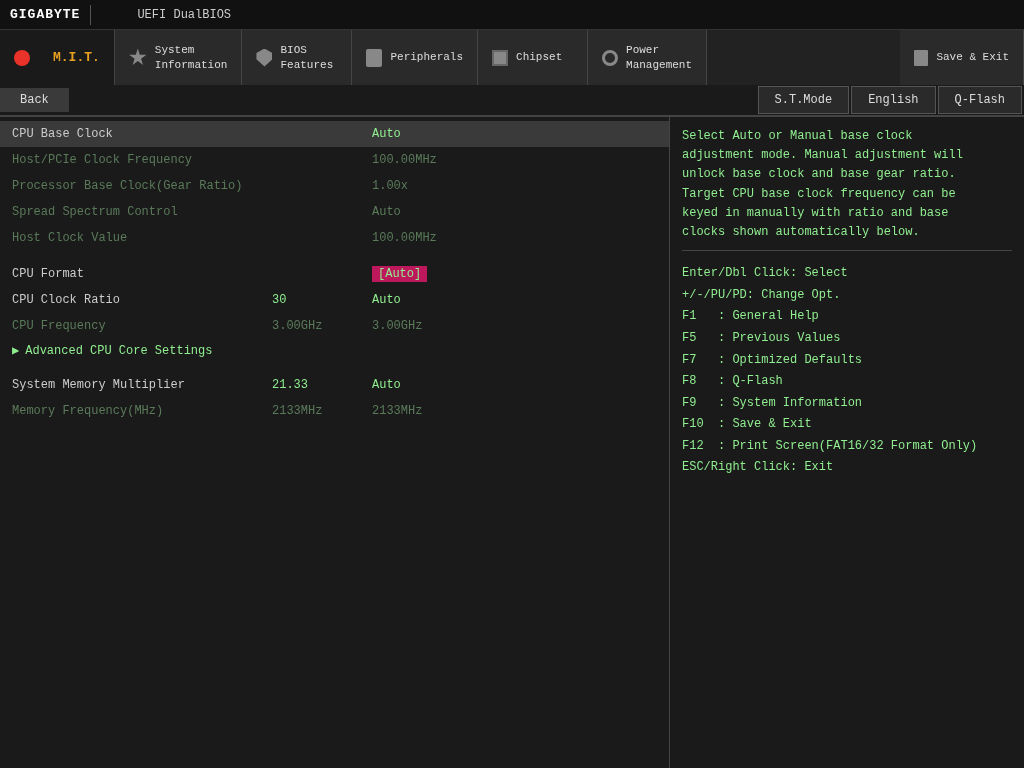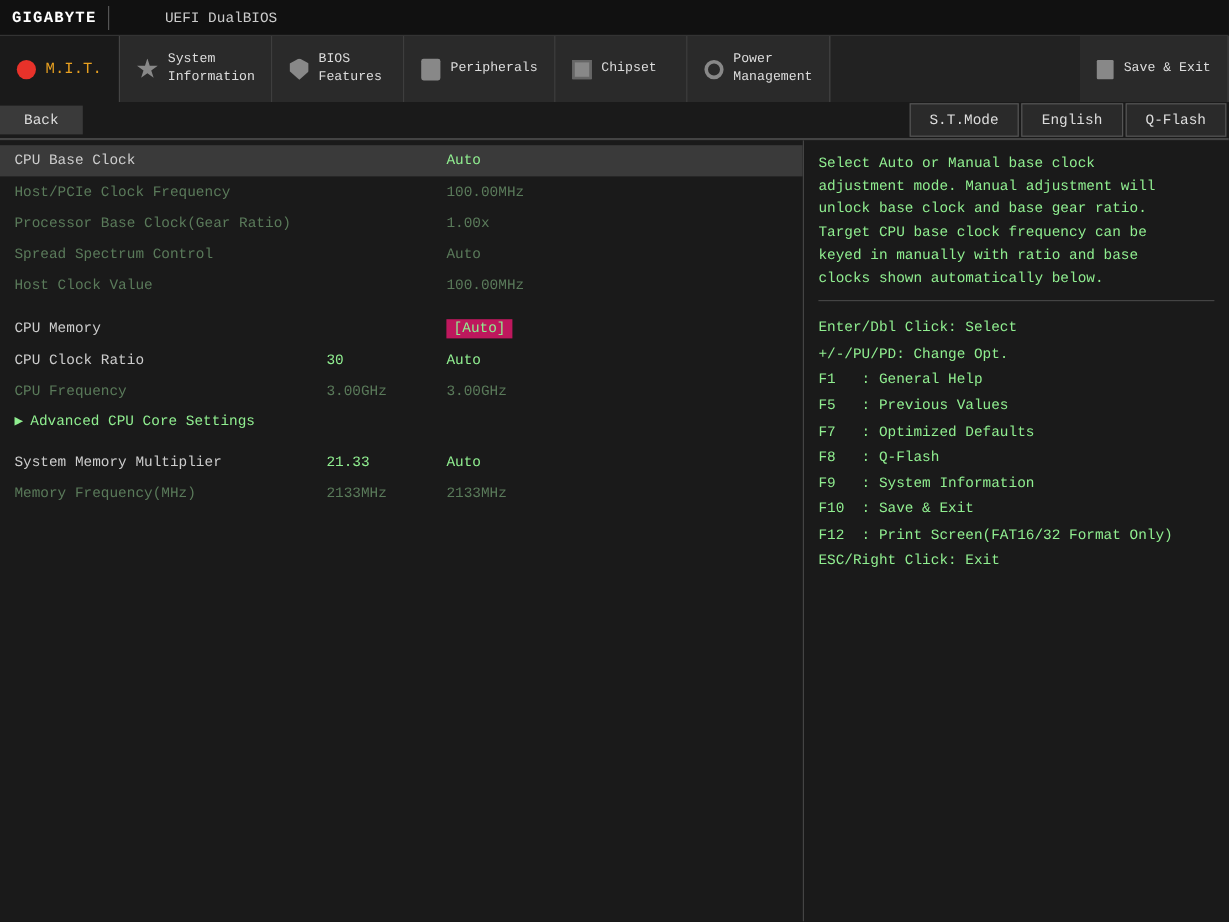--- a/index.html
+++ b/index.html
@@ -60,21 +60,22 @@
       width: 16px;
       height: 16px;
       border-radius: 50%;
       background: #e8322a;
       margin-right: 8px;
       flex-shrink: 0;
     }
     .mit-label {
       color: #e8a020;
       font-size: 13px;
-      font-weight: normal;
+      font-weight: bold;
+      margin-left: 15px;
     }
     .nav-tab {
       display: flex;
       align-items: center;
       padding: 0 14px;
       background: #2a2a2a;
       border-right: 1px solid #444;
       cursor: pointer;
       min-width: 110px;
       gap: 8px;
@@ -360,21 +361,21 @@
 
     <div class="setting-row">
       <span class="setting-name dim">Host Clock Value</span>
       <span class="setting-col2 dim"></span>
       <span class="setting-value dim">100.00MHz</span>
     </div>
 
     <div class="section-gap"></div>
 
     <div class="setting-row">
-      <span class="setting-name white">CPU Memory</span>
+      <span class="setting-name white">CPU Format</span>
       <span class="setting-col2"></span>
       <span class="setting-value selected-val">[Auto]</span>
     </div>
 
     <div class="setting-row">
       <span class="setting-name white">CPU Clock Ratio</span>
       <span class="setting-col2">30</span>
       <span class="setting-value">Auto</span>
     </div>
 

